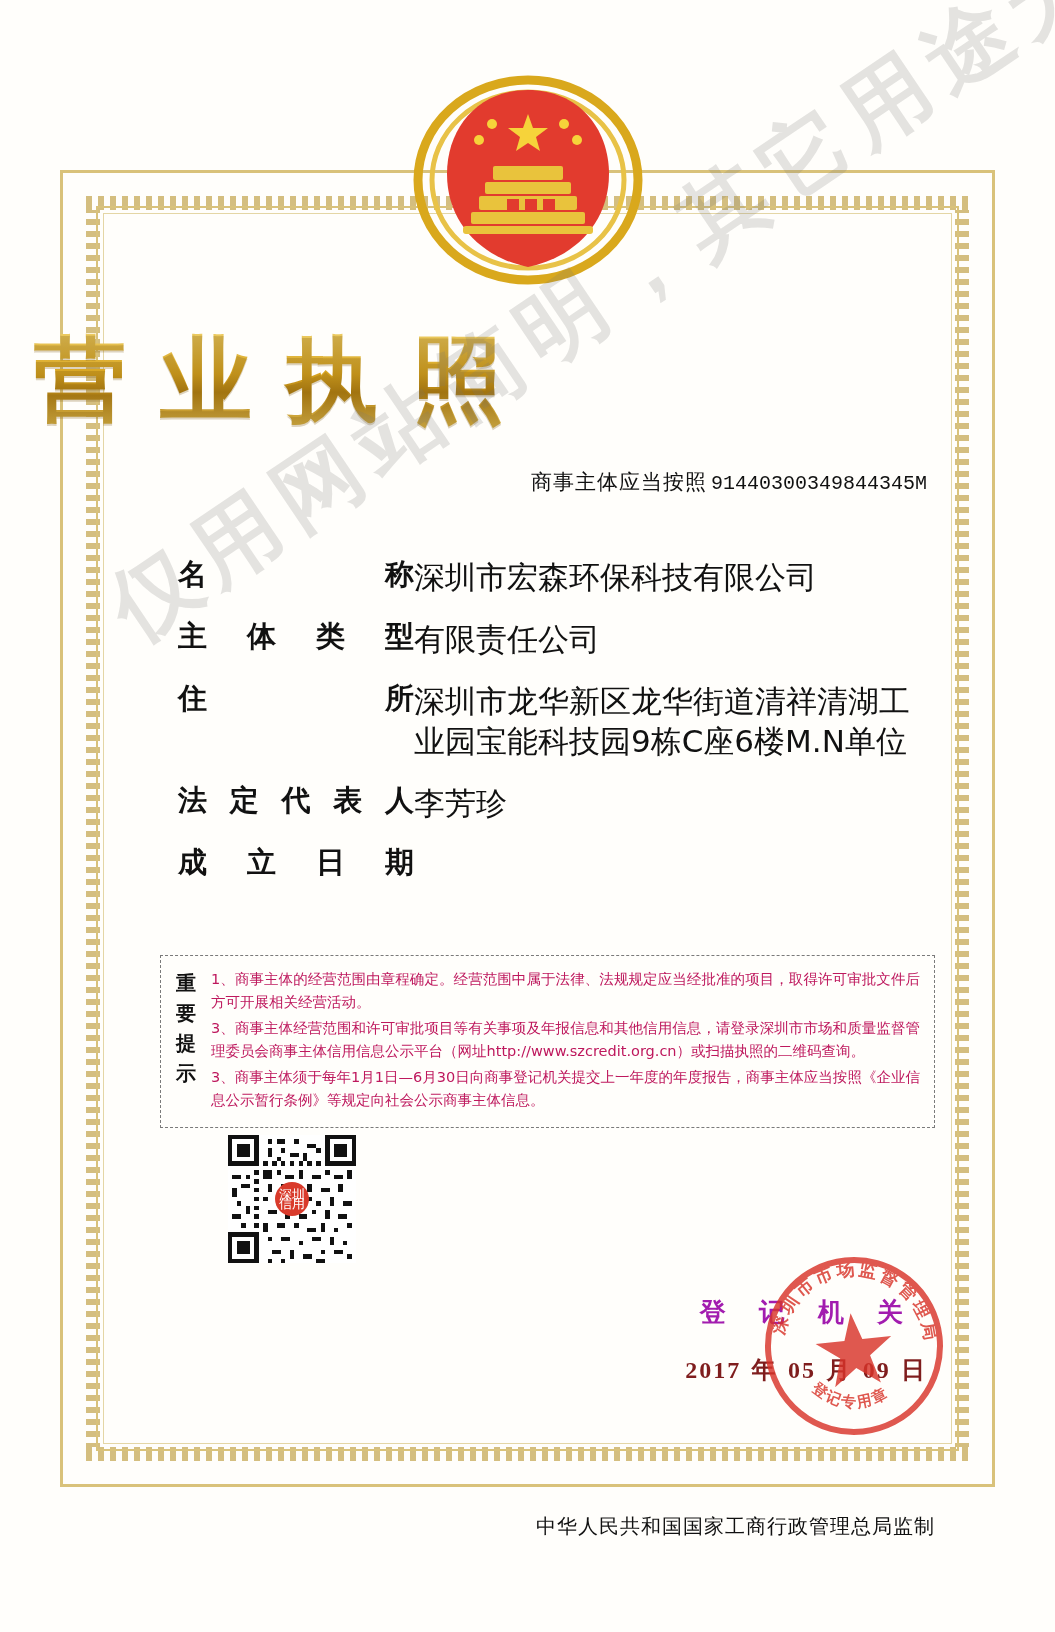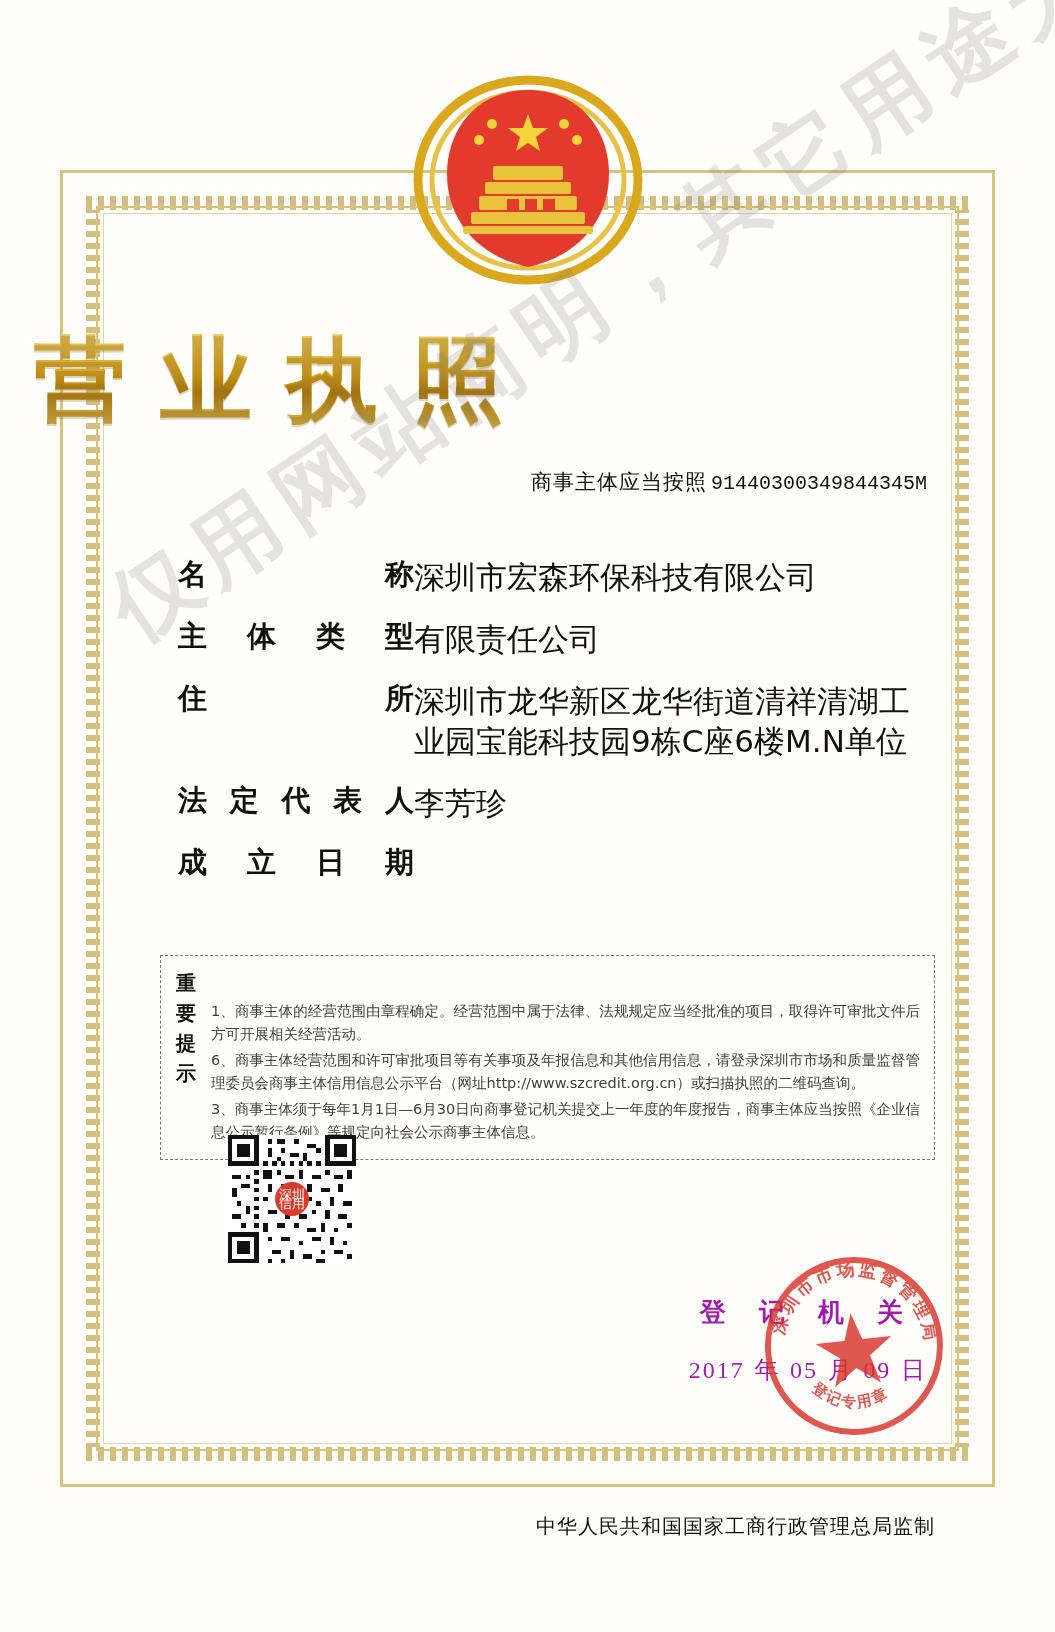--- a/index.html
+++ b/index.html
@@ -107,23 +107,22 @@
     min-height:130px;
   }
   .notice .tag{
     flex:0 0 30px;
     font-family:"DejaVu Sans", sans-serif;
     font-weight:bold;font-size:20px;line-height:30px;color:#111;
     text-align:center;
   }
   .notice .body{
     font-family:"DejaVu Sans", sans-serif;
-    font-size:14.5px;line-height:23px;color:#404040;
+    font-size:14.5px;line-height:23px;color:#be185d;
     text-align:justify;
-    margin-top:32px;
   }
   .notice .body p{margin:0 0 3px 0;}
 
   
   .qr{
     position:absolute;left:228px;top:1135px;
     width:128px;height:128px;
   }
   .qr .qr-center{
     position:absolute;left:50%;top:50%;transform:translate(-50%,-50%);
@@ -139,21 +138,21 @@
     position:absolute;right:128px;top:1295px;
     text-align:right;
   }
   .registry .org{
     font-family:"DejaVu Sans", sans-serif;
     font-weight:bold;font-size:26px;letter-spacing:12px;
     color:#a21caf;margin-bottom:24px;margin-right:12px;
   }
   .registry .date{
     font-family:"DejaVu Sans", sans-serif;
-    font-size:24px;color:#a21caf;letter-spacing:2px;
+    font-size:24px;color:#7f1d1d;letter-spacing:2px;font-weight:bold;
   }
   .registry .date .num{font-family:"Liberation Serif",serif;}
 
   
   .seal{
     position:absolute;right:110px;top:1255px;
     width:182px;height:182px;
     transform:rotate(-6deg);
     opacity:.82;
   }
@@ -280,21 +279,21 @@
 
   <div class="notice">
     <div class="tag">
       <div>重</div>
       <div>要</div>
       <div>提</div>
       <div>示</div>
     </div>
     <div class="body">
       <p>1、商事主体的经营范围由章程确定。经营范围中属于法律、法规规定应当经批准的项目，取得许可审批文件后方可开展相关经营活动。</p>
-      <p>6、商事主体经营范围和许可审批项目等有关事项及年报信息和其他信用信息，请登录深圳市市场和质量监督管理委员会商事主体信用信息公示平台（网址http://www.szcredit.org.cn）或扫描执照的二维码查询。</p>
+      <p>3、商事主体经营范围和许可审批项目等有关事项及年报信息和其他信用信息，请登录深圳市市场和质量监督管理委员会商事主体信用信息公示平台（网址http://www.szcredit.org.cn）或扫描执照的二维码查询。</p>
       <p>3、商事主体须于每年1月1日—6月30日向商事登记机关提交上一年度的年度报告，商事主体应当按照《企业信息公示暂行条例》等规定向社会公示商事主体信息。</p>
     </div>
   </div>
 
   <div class="qr">
     <svg viewBox="0 0 29 29" width="128" height="128" shape-rendering="crispEdges" aria-hidden="true">
       <rect width="29" height="29" fill="#fff"></rect>
       <g fill="#111">
 
         <rect x="0" y="0" width="7" height="1"></rect>

